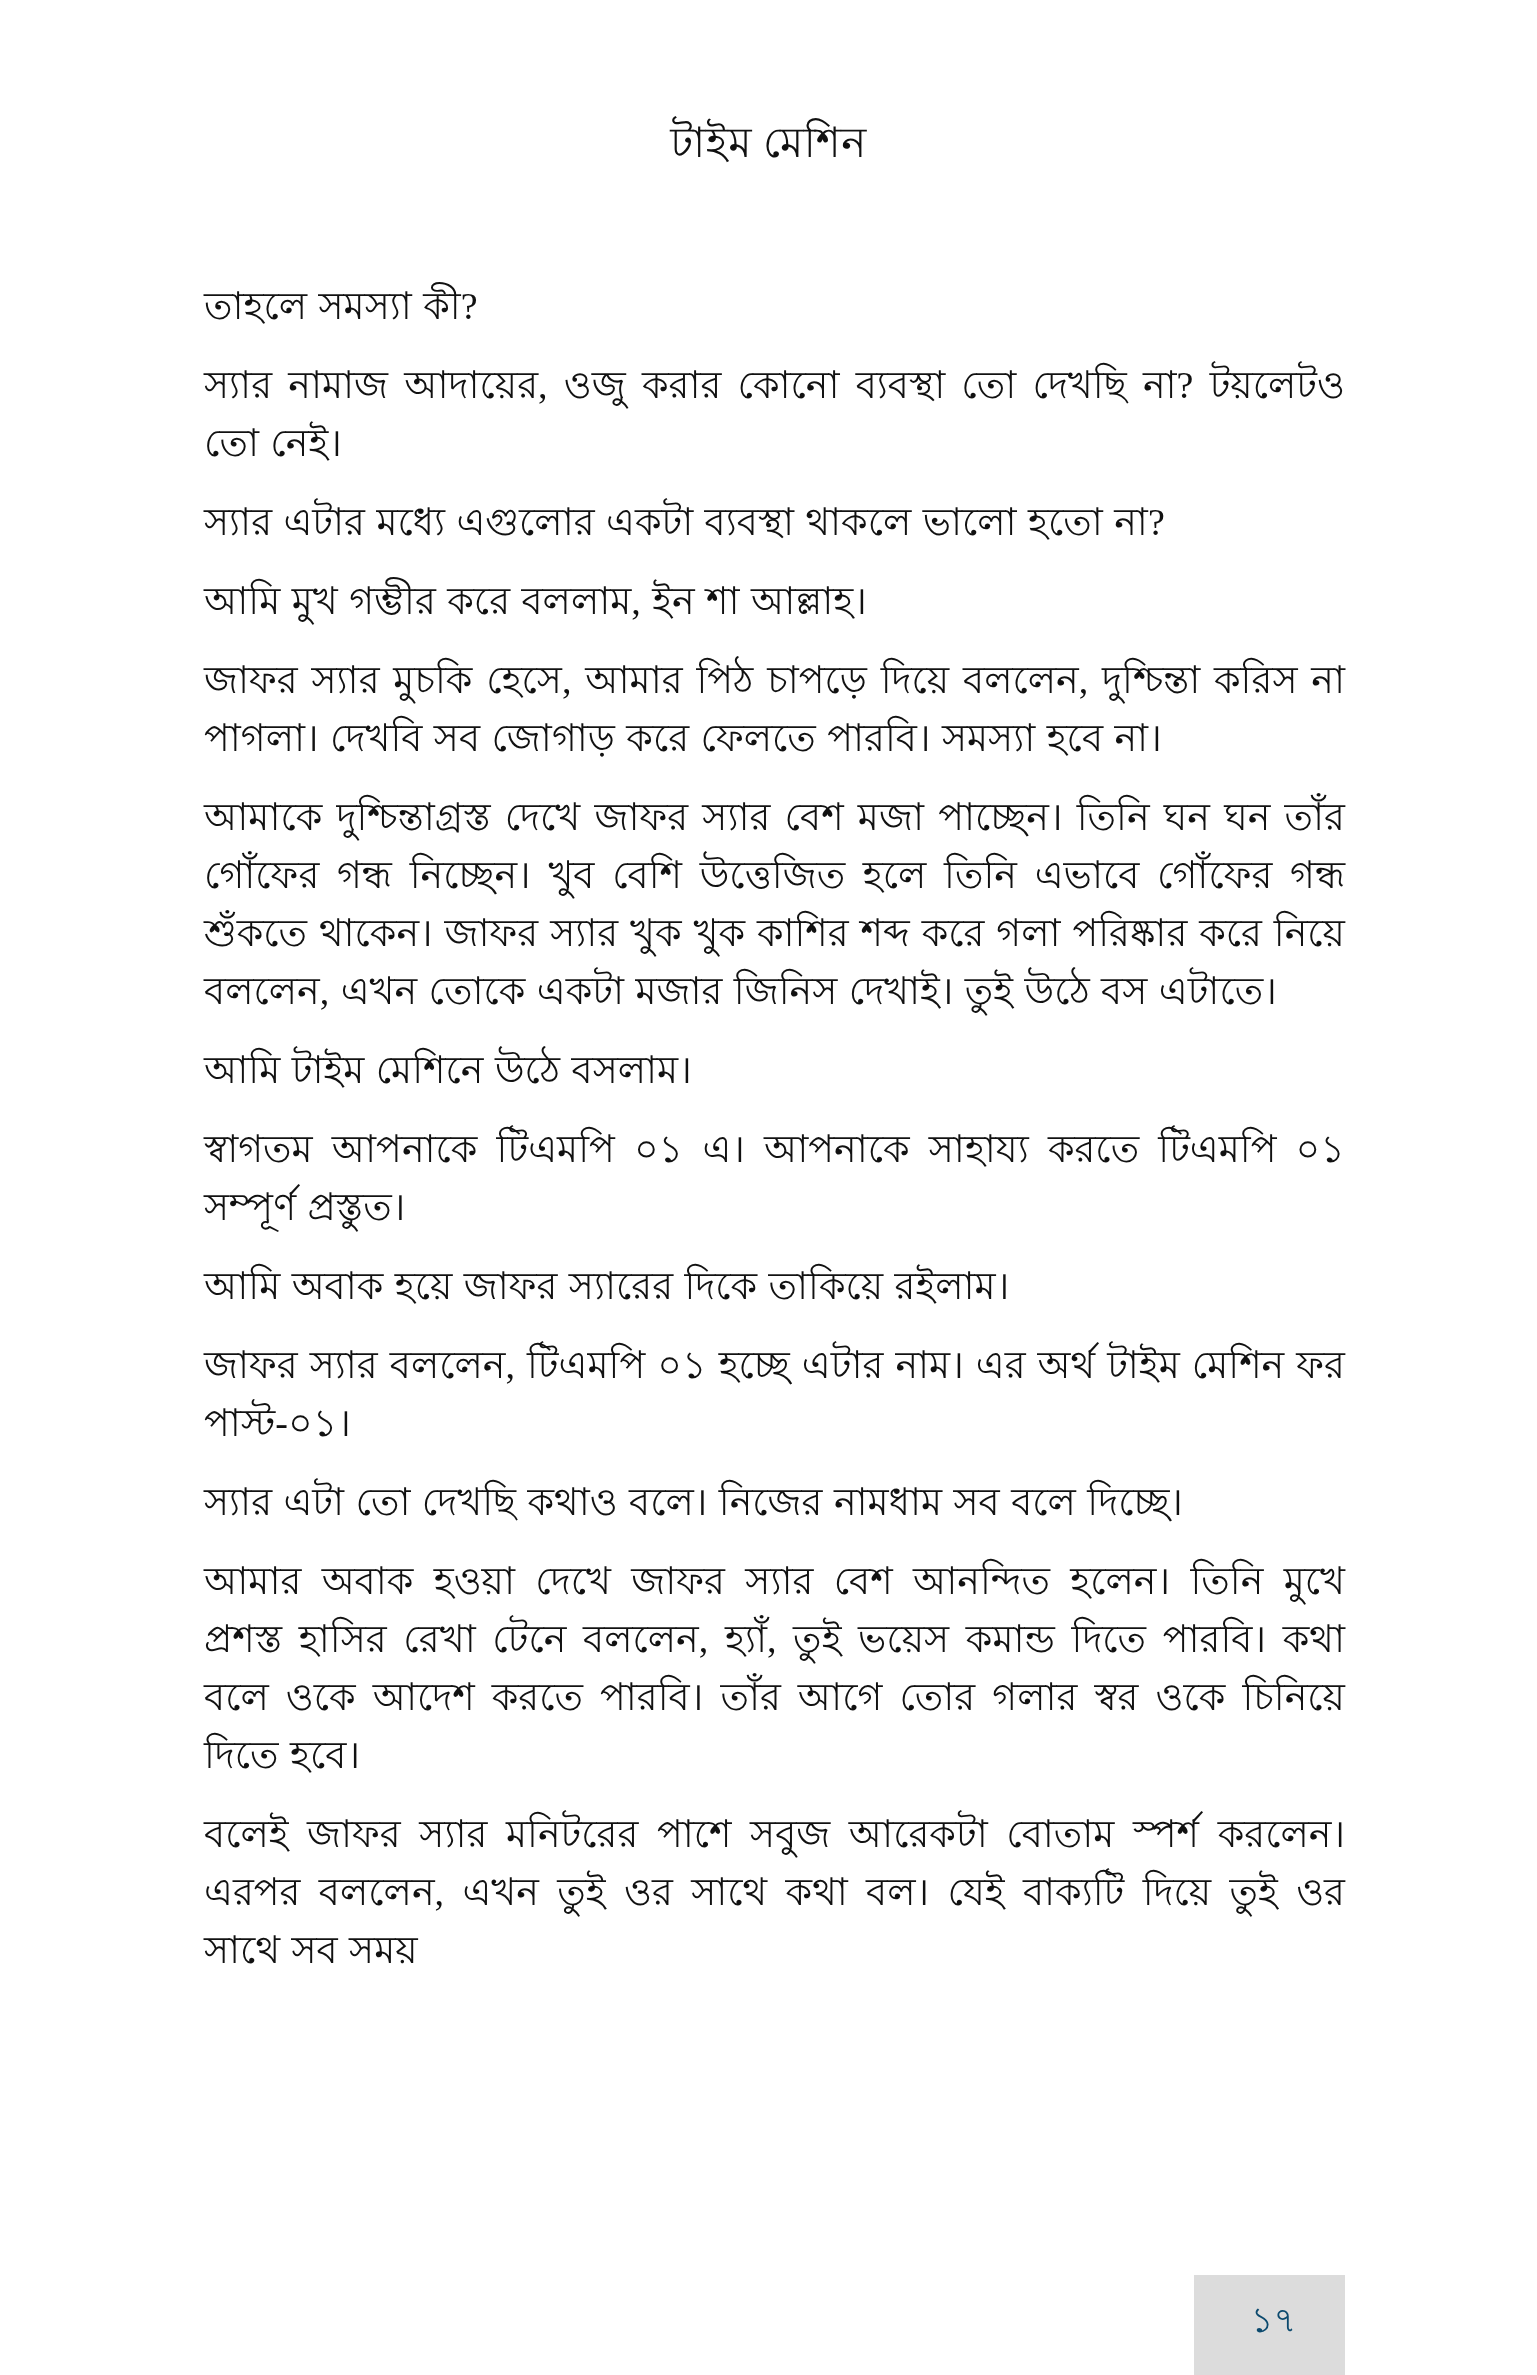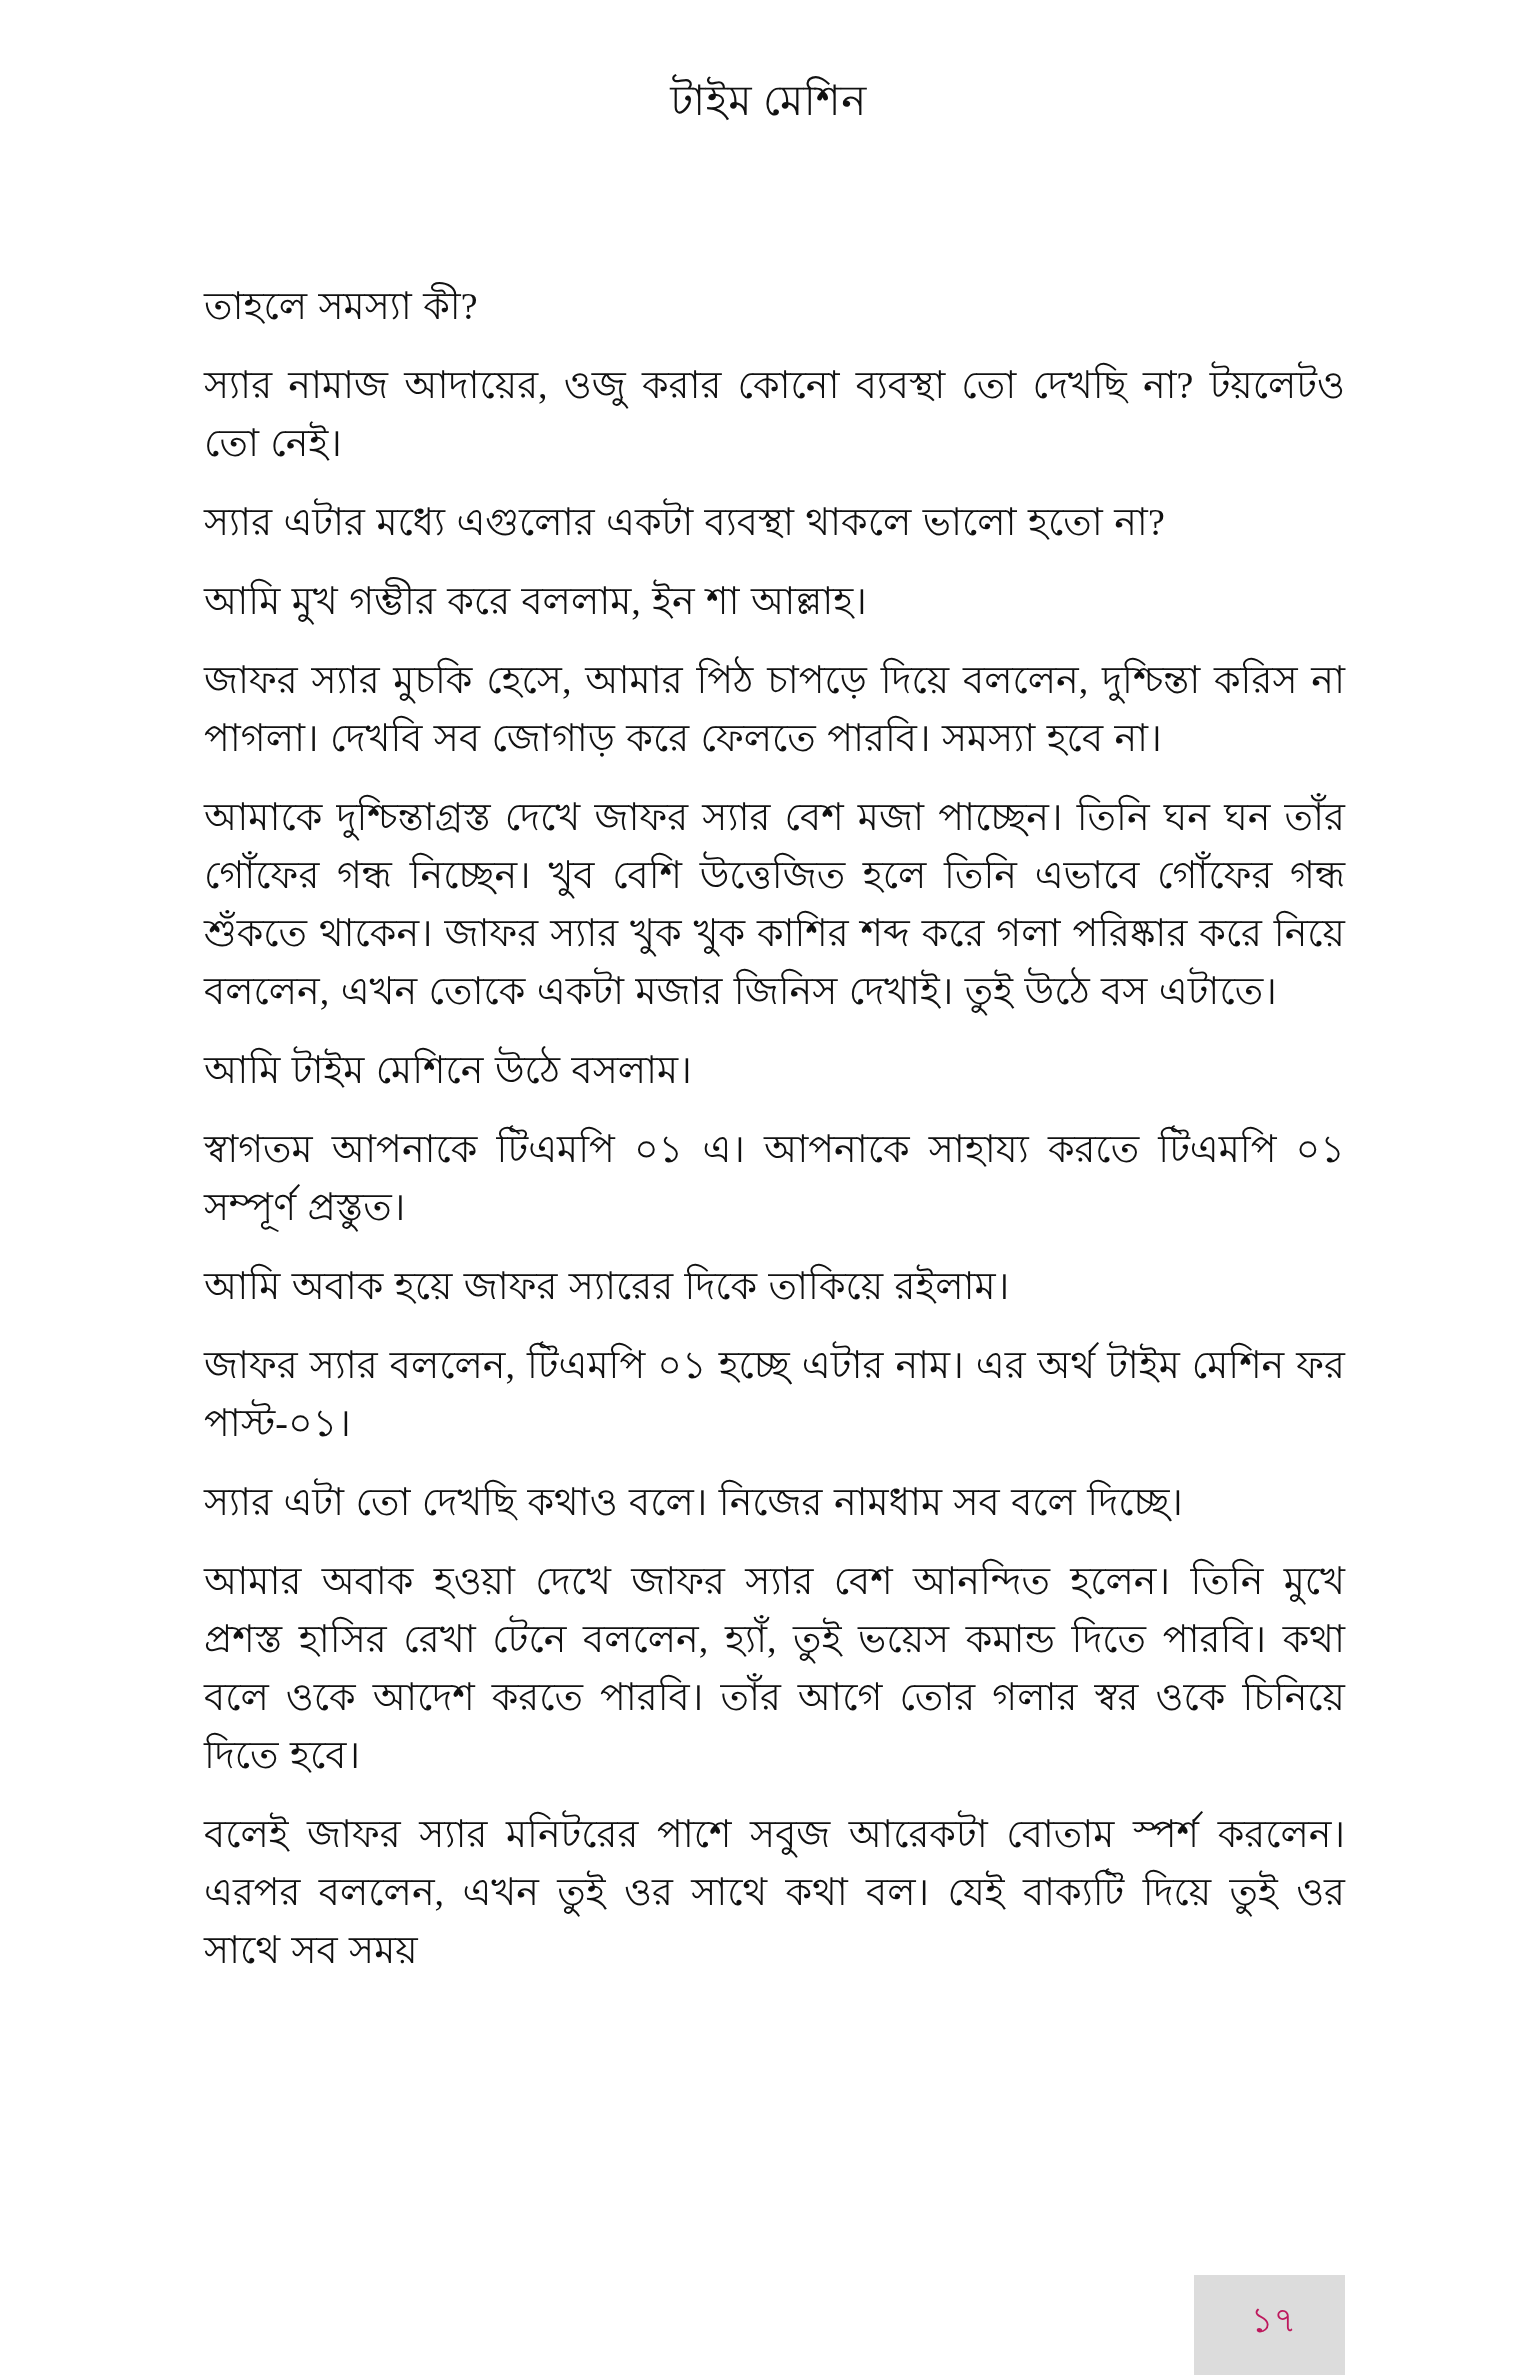--- a/index.html
+++ b/index.html
@@ -11,21 +11,21 @@
     position: relative;
     width: 1537px;
     height: 2376px;
     background: #ffffff;
     overflow: hidden;
     font-family: "Liberation Serif", "DejaVu Serif", serif;
     color: #111111;
   }
   .chapter-title {
     margin: 0;
-    padding-top: 72px;
+    padding-top: 114px;
     text-align: center;
     font-size: 42px;
     font-weight: 400;
     line-height: 58px;
     letter-spacing: 0.5px;
   }
   .body-text {
     position: absolute;
     left: 189px;
     width: 1156px;
@@ -46,21 +46,21 @@
     width: 151px;
     height: 101px;
     background: #dcdcdc;
     text-align: center;
   }
   .page-number {
     display: inline-block;
     margin-top: 25px;
     font-size: 35px;
     line-height: 42px;
-    color: #be185d;
+    color: #0c4a6e;
     margin-left: 8px;
   }
 </style>
 </head>
 <body>
 
 <div class="page">
 
   <h1 class="chapter-title">টাইম মেশিন</h1>
 

